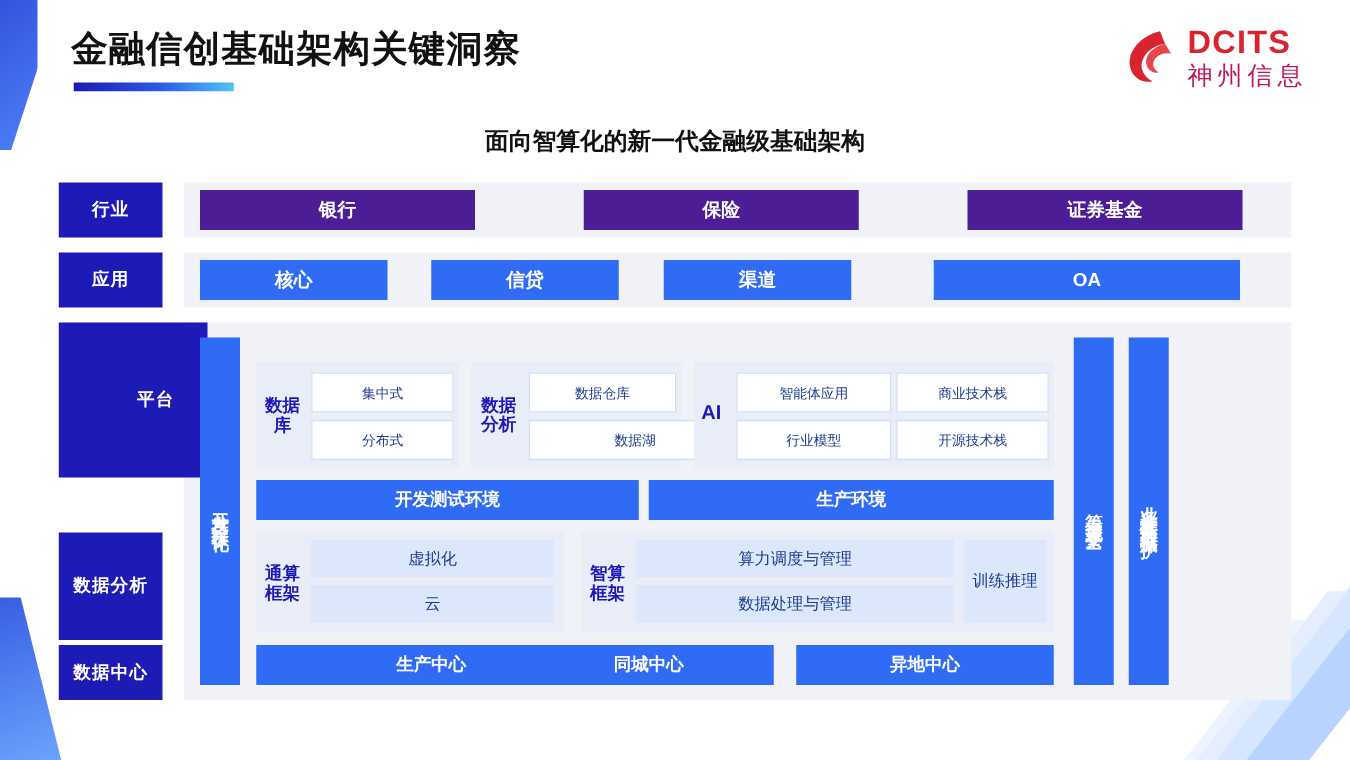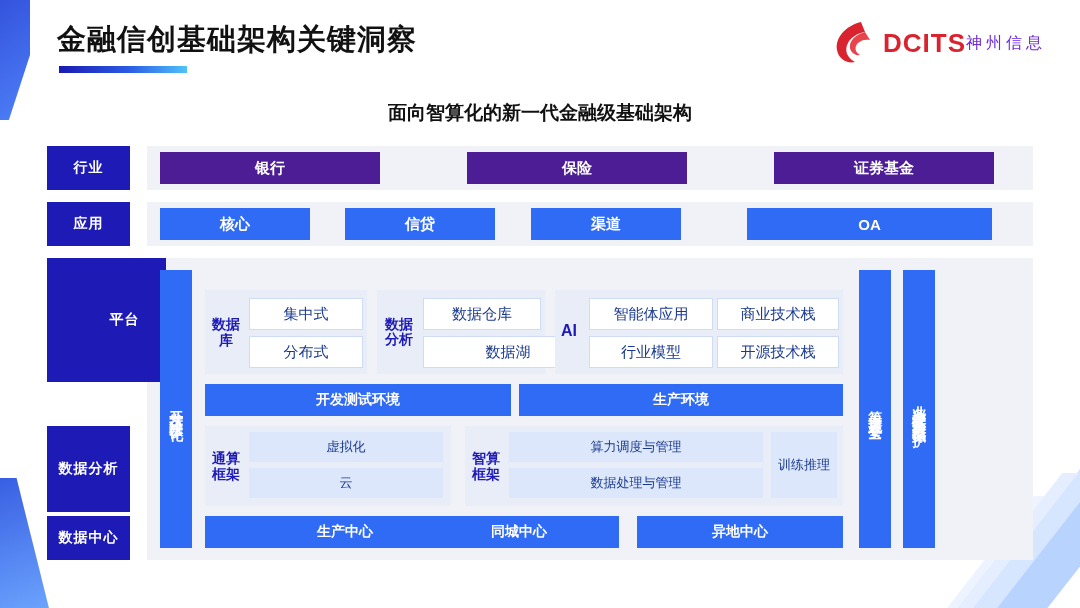--- a/index.html
+++ b/index.html
@@ -24,23 +24,23 @@
   .br-s4{right:98px;bottom:-48px;width:10px;height:160px;background:#eef4ff;}
 
   
   .header{position:absolute;left:0;top:0;width:1080px;height:88px;}
   .title-accent{position:absolute;left:59px;top:66px;width:128px;height:7px;
     background:linear-gradient(90deg,#1a1ab0 0%,#2b5ce6 55%,#4fc3f7 100%);}
   .page-title{position:absolute;left:57px;top:20px;font-size:29px;font-weight:bold;color:#111;letter-spacing:1px;}
 
   .logo{position:absolute;right:34px;top:20px;display:flex;align-items:center;gap:8px;}
   .logo-mark{width:44px;height:46px;position:relative;}
-  .logo-text{display:flex;flex-direction:row;line-height:1;}
+  .logo-text{display:flex;flex-direction:column;line-height:1;}
   .logo-en{font-size:26px;font-weight:bold;color:#d9232e;letter-spacing:1px;}
-  .logo-cn{font-size:16px;color:#6d28d9;letter-spacing:4px;margin-top:5px;}
+  .logo-cn{font-size:20px;color:#be185d;letter-spacing:4px;margin-top:5px;}
 
   
   .subtitle{position:absolute;left:0;top:100px;width:1080px;text-align:center;
     font-size:19px;font-weight:bold;color:#111;}
 
   
   .diagram{position:absolute;left:47px;top:142px;width:986px;height:424px;}
 
   .rowlabel{position:absolute;background:#1d1ab5;color:#fff;display:flex;align-items:center;
     justify-content:center;font-size:14px;font-weight:bold;letter-spacing:1px;}
@@ -78,21 +78,21 @@
   .pillar-dbsec{left:812px;top:128px;width:32px;height:278px;}
   .pillar-bcdp{left:856px;top:128px;width:32px;height:278px;}
 
   
   .group{position:absolute;background:#e8edf7;}
 
   .subttl{position:absolute;color:#1d1ab5;font-weight:bold;font-size:14px;text-align:center;
     line-height:1.15;display:flex;align-items:center;justify-content:center;}
 
   .white-box{position:absolute;background:#ffffff;border:1px solid #cfdcf5;color:#1b3a8f;
-    font-size:15px;display:flex;align-items:center;justify-content:center;}
+    font-size:11px;display:flex;align-items:center;justify-content:center;}
 
   .lite-box{position:absolute;background:#dce7fb;color:#1b3a8f;font-size:13px;
     display:flex;align-items:center;justify-content:center;}
 
   .wide-blue{position:absolute;background:#2f6bf5;color:#fff;font-size:14px;font-weight:bold;
     display:flex;align-items:center;justify-content:center;}
 
   .ai-tag{position:absolute;color:#1d1ab5;font-weight:bold;font-size:16px;}
 </style>
 </head>

